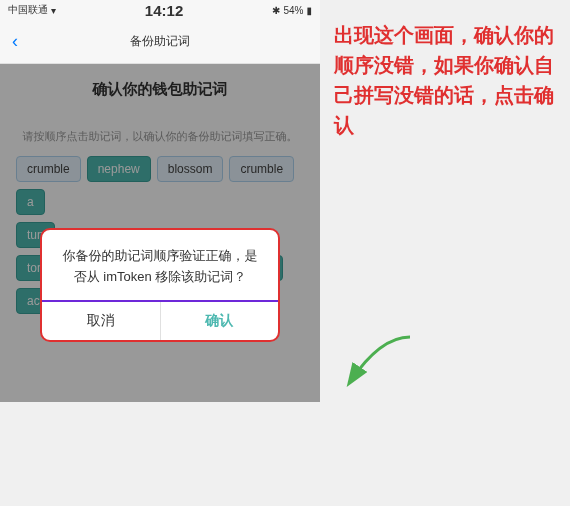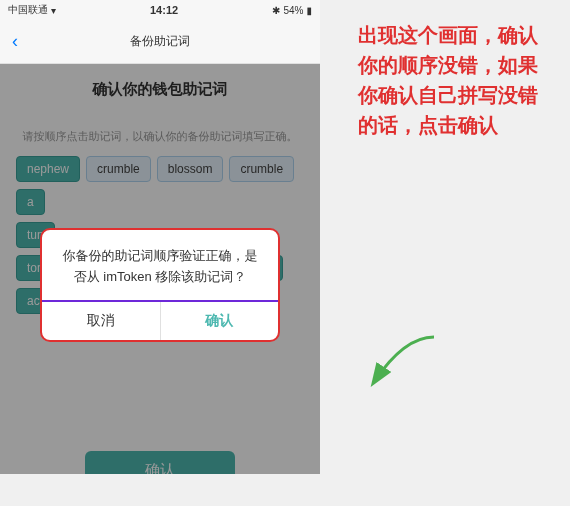--- a/index.html
+++ b/index.html
@@ -8,21 +8,21 @@
       height: 506px;
       font-family: -apple-system, "PingFang SC", "Helvetica Neue", Arial, sans-serif;
       background: #f0f0f0;
       display: flex;
       overflow: hidden;
     }
 
     
     .phone-container {
       width: 320px;
-      height: 474px;
+      height: 402px;
       background: #a3a3a3;
       position: relative;
       overflow: hidden;
       flex-shrink: 0;
     }
 
     
     .status-bar {
       background: #f7f7f7;
       height: 20px;
@@ -189,21 +189,20 @@
     
     .annotation-panel {
       width: 250px;
       padding: 20px 14px;
       display: flex;
       flex-direction: column;
       align-items: flex-start;
       justify-content: flex-start;
       background: #f0f0f0;
       position: relative;
-      margin-left: 24px;
     }
 
     .annotation-text {
       font-size: 20px;
       color: #e03030;
       font-weight: 600;
       line-height: 1.5;
       margin-bottom: 20px;
     }
 
@@ -221,40 +220,40 @@
 </head>
 <body>
 
 <div class="phone-container">
 
   <div class="status-bar">
     <div class="status-left">
       <span>中国联通</span>
       <span>▾</span>
     </div>
-    <div style="font-size:11px;font-weight:600;">14:12</div>
+    <div style="font-size:15px;font-weight:600;">14:12</div>
     <div class="status-right">
       <span>✱</span>
       <span>54%</span>
       <span>▮</span>
     </div>
   </div>
 
   <div class="nav-bar">
     <span class="nav-back">‹</span>
     <span class="nav-title">备份助记词</span>
   </div>
 
   <div class="page-content">
     <div class="page-heading">确认你的钱包助记词</div>
     <div class="page-subtitle">请按顺序点击助记词，以确认你的备份助记词填写正确。</div>
 
     <div class="word-row">
+      <span class="word-chip">crumble</span>
       <span class="word-chip selected">nephew</span>
-      <span class="word-chip">crumble</span>
       <span class="word-chip">blossom</span>
       <span class="word-chip">crumble</span>
     </div>
 
     <div class="word-row">
       <span class="word-chip selected">a</span>
     </div>
 
     <div class="word-row">
       <span class="word-chip selected">tun</span>

